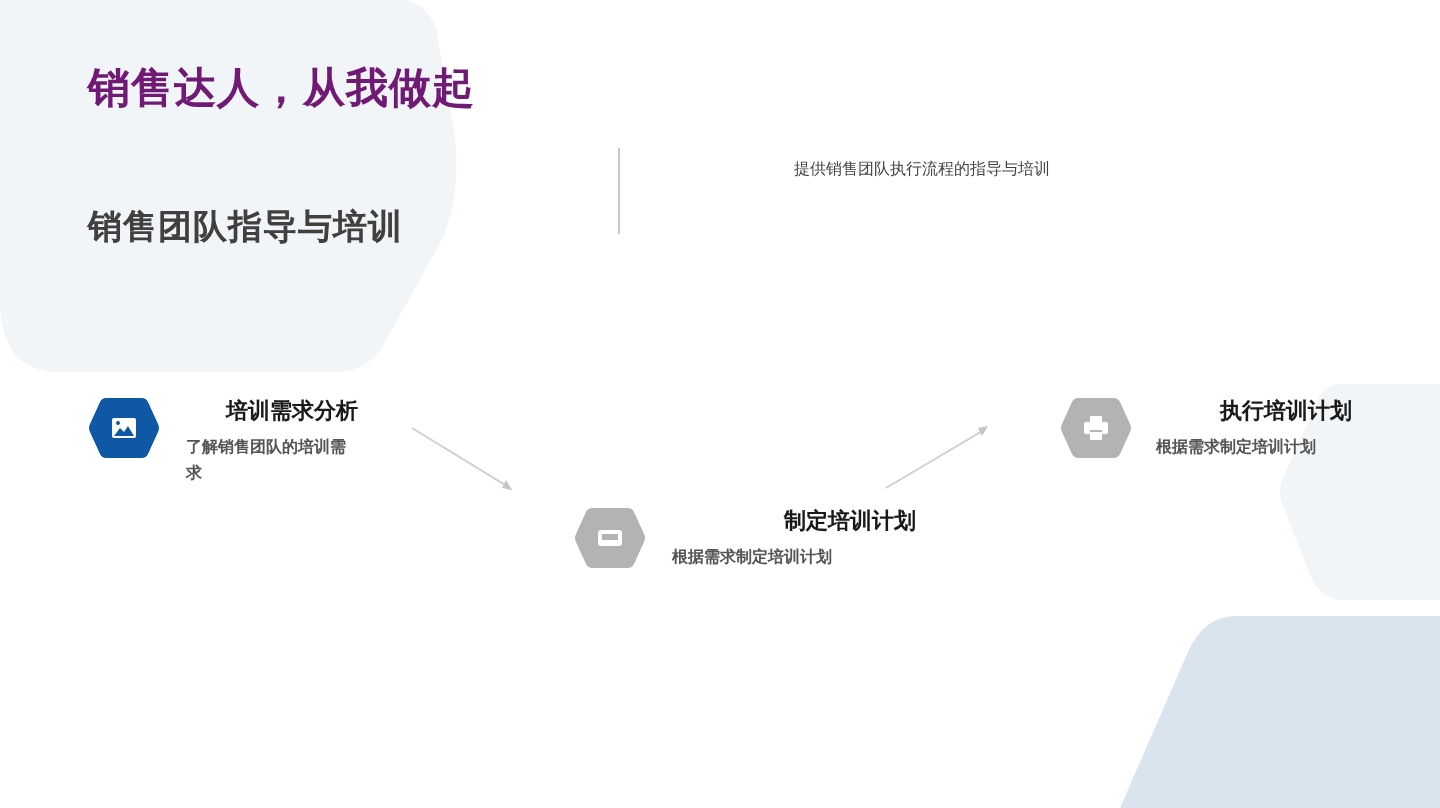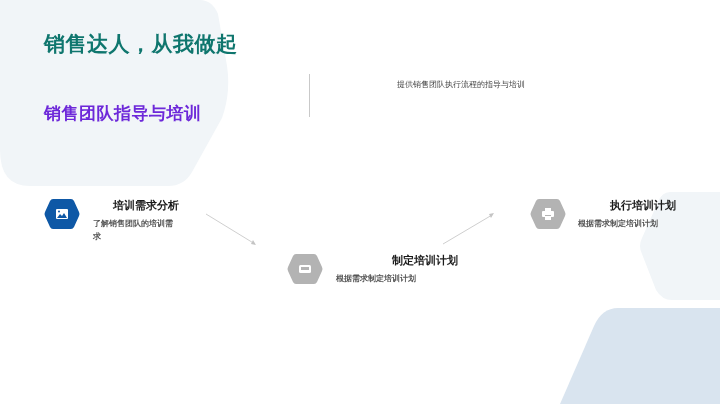--- a/index.html
+++ b/index.html
@@ -1,21 +1,21 @@
 <!DOCTYPE html>
 <html><head>
 <meta charset="utf-8">
 <style>
   html, body { margin:0; padding:0; }
   body { width:720px; height:404px; overflow:hidden; background:#ffffff; position:relative;
          font-family:"DejaVu Sans","Liberation Sans",sans-serif; color:#1a1a1a; }
   .bg { position:absolute; z-index:0; }
   .content { position:absolute; z-index:1; }
-  .title { left:44px; top:30px; font-size:21px; font-weight:bold; color:#0f766e; letter-spacing:0.5px; }
-  .subtitle { left:44px; top:102px; font-size:17px; font-weight:bold; color:#6d28d9; letter-spacing:0.5px; }
+  .title { left:44px; top:30px; font-size:21px; font-weight:bold; color:#701a75; letter-spacing:0.5px; }
+  .subtitle { left:44px; top:102px; font-size:17px; font-weight:bold; color:#404040; letter-spacing:0.5px; }
   .vline { left:309px; top:74px; width:1px; height:43px; background:#c9c9c9; }
   .desc { left:354px; top:79px; font-size:8px; color:#444;margin-left:43px; }
   .step { position:absolute; z-index:1; }
   .hex { position:absolute; width:36px; height:32px; }
   .hex svg { width:36px; height:32px; display:block; }
   .step-title { position:absolute; font-size:11px; font-weight:bold; color:#1a1a1a; white-space:nowrap;margin-left:20px; }
   .step-desc { position:absolute; font-size:8px; color:#555; line-height:13px; width:82px;font-weight:bold; }
   .arrow { position:absolute; z-index:1; }
 </style>
 </head>

